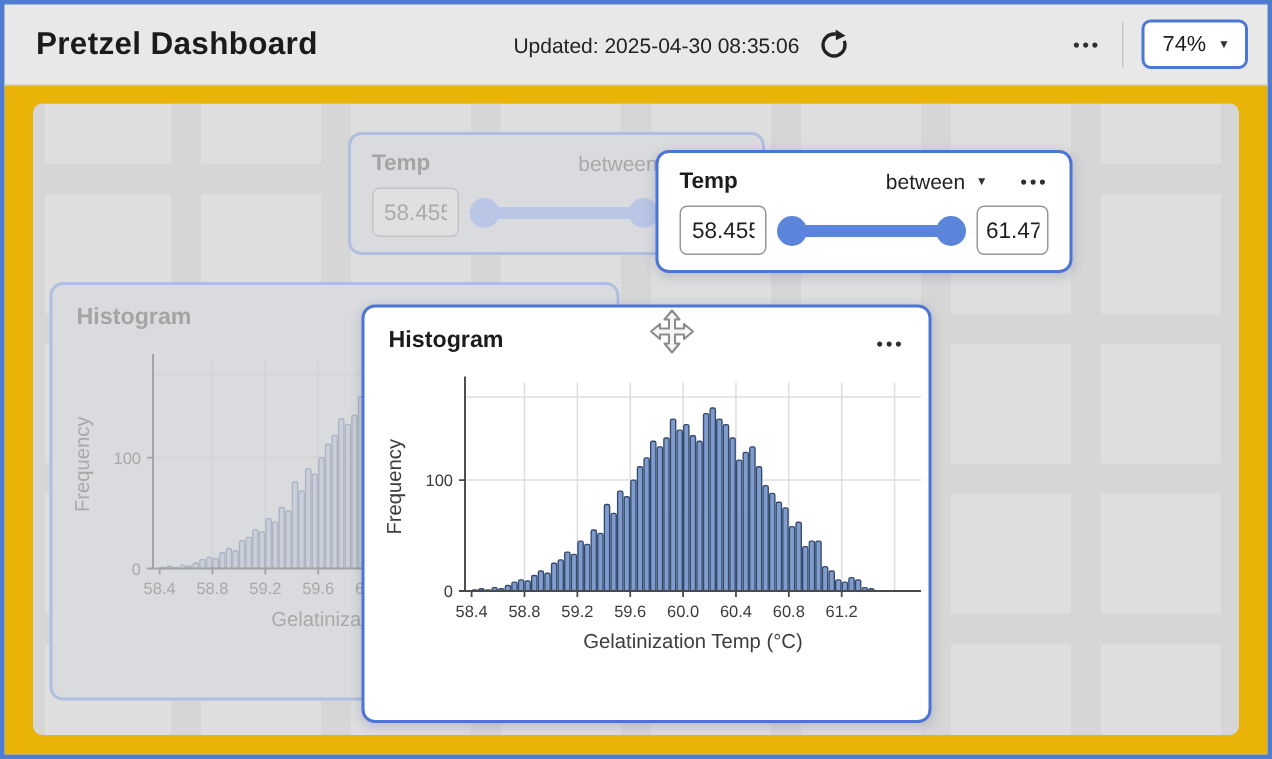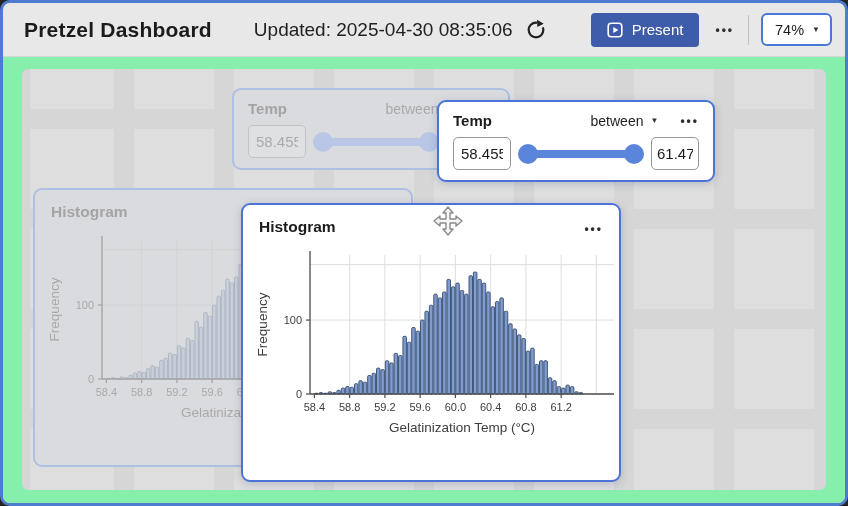--- a/index.html
+++ b/index.html
@@ -1,31 +1,31 @@
 <!DOCTYPE html>
 <html><head>
 <meta charset="utf-8">
 <style>
   html,body{margin:0;padding:0;background:#262626;font-family:"Liberation Sans","DejaVu Sans",sans-serif;}
   *{box-sizing:border-box;}
-  .window{position:relative;width:848px;height:506px;border:3px solid #4e7cd0;border-radius:10px;overflow:hidden;background:#cdcdcd;}
+  .window{position:relative;width:848px;height:506px;border:3px solid #4e7cd0;border-radius:0;overflow:hidden;background:#cdcdcd;}
   
   .header{position:relative;height:54px;background:#e9e8e8;display:flex;align-items:center;padding:0 13px 0 21px;border-bottom:1px solid #d6d5d5;}
   .app-title{font-size:21px;font-weight:600;color:#1b1b1b;letter-spacing:.2px;white-space:nowrap;}
   .center-zone{flex:1;display:flex;align-items:center;justify-content:center;gap:10px;min-width:0;}
-  .updated{font-size:19px;color:#222;white-space:nowrap;}
+  .updated{font-size:14px;color:#222;white-space:nowrap;}
   .icon-btn{display:flex;align-items:center;justify-content:center;background:none;border:none;padding:2px;cursor:pointer;}
   .present-btn{display:flex;align-items:center;gap:9px;background:#3d5ca9;color:#fff;border:none;border-radius:4px;height:34px;padding:0 16px;font-size:15px;font-family:inherit;cursor:pointer;}
   .dots{font-size:12px;font-weight:bold;color:#2e2e2e;letter-spacing:2px;white-space:nowrap;}
   .hdr-dots{margin:0 12px 0 14px;background:none;border:none;cursor:pointer;}
   .vdivider{width:1px;height:30px;background:#c3c3c3;margin-right:12px;}
   .zoom-box{display:flex;align-items:center;gap:8px;background:#fff;border:2px solid #4a78d4;border-radius:6px;height:33px;padding:0 10px 0 12px;font-size:14.5px;color:#1d1d1d;cursor:pointer;font-family:inherit;}
   .caret{font-size:8px;color:#333;}
   
-  .viewport{position:relative;width:100%;height:446px;background:#86efac;}
+  .viewport{position:relative;width:100%;height:446px;background:#eab308;}
   .canvas{position:absolute;left:19px;top:12px;width:804px;height:421px;border-radius:6px;background-color:#dedede;
     background-image:
       repeating-linear-gradient(90deg, transparent 0 80px, #d6d6d6 80px 100px),
       repeating-linear-gradient(0deg, transparent 0 80px, #d6d6d6 80px 100px);
     background-position:12px 19px,12px 19px;}
   
   .card{position:absolute;border-radius:9px;background:#fff;border:2px solid #4c74d6;box-shadow:0 2px 8px rgba(40,60,110,.22);}
   .card.ghost{background:#dadbde;border-color:#aebfe2;box-shadow:none;}
   .temp-card{width:278px;height:82px;padding:10px 14px 12px 14px;}
   .temp-row1{display:flex;align-items:center;}
@@ -65,27 +65,20 @@
     <div class="center-zone">
       <span class="updated">Updated: 2025-04-30 08:35:06</span>
       <button class="icon-btn" aria-label="refresh">
         <svg width="22" height="22" viewBox="0 0 24 24">
           <circle cx="12" cy="12" r="8" fill="none" stroke="#222" stroke-width="2.4" pathLength="100" stroke-dasharray="84 16" stroke-dashoffset="6"></circle>
           <polygon points="13.2,0.8 20.4,5.2 13.4,8.6" fill="#222"></polygon>
         </svg>
       </button>
     </div>
 
-    <button class="present-btn">
-      <svg width="16" height="16" viewBox="0 0 16 16">
-        <rect x="1.2" y="1.2" width="13.6" height="13.6" rx="3" fill="none" stroke="#fff" stroke-width="1.6"></rect>
-        <polygon points="6.3,4.9 11.4,8 6.3,11.1" fill="#fff"></polygon>
-      </svg>
-      <span>Present</span>
-    </button>
 
     <button class="icon-btn hdr-dots">
       <span class="dots">•••</span>
     </button>
 
     <div class="vdivider"></div>
 
     <button class="zoom-box">
       <span>74%</span>
       <span class="caret">▼</span>

